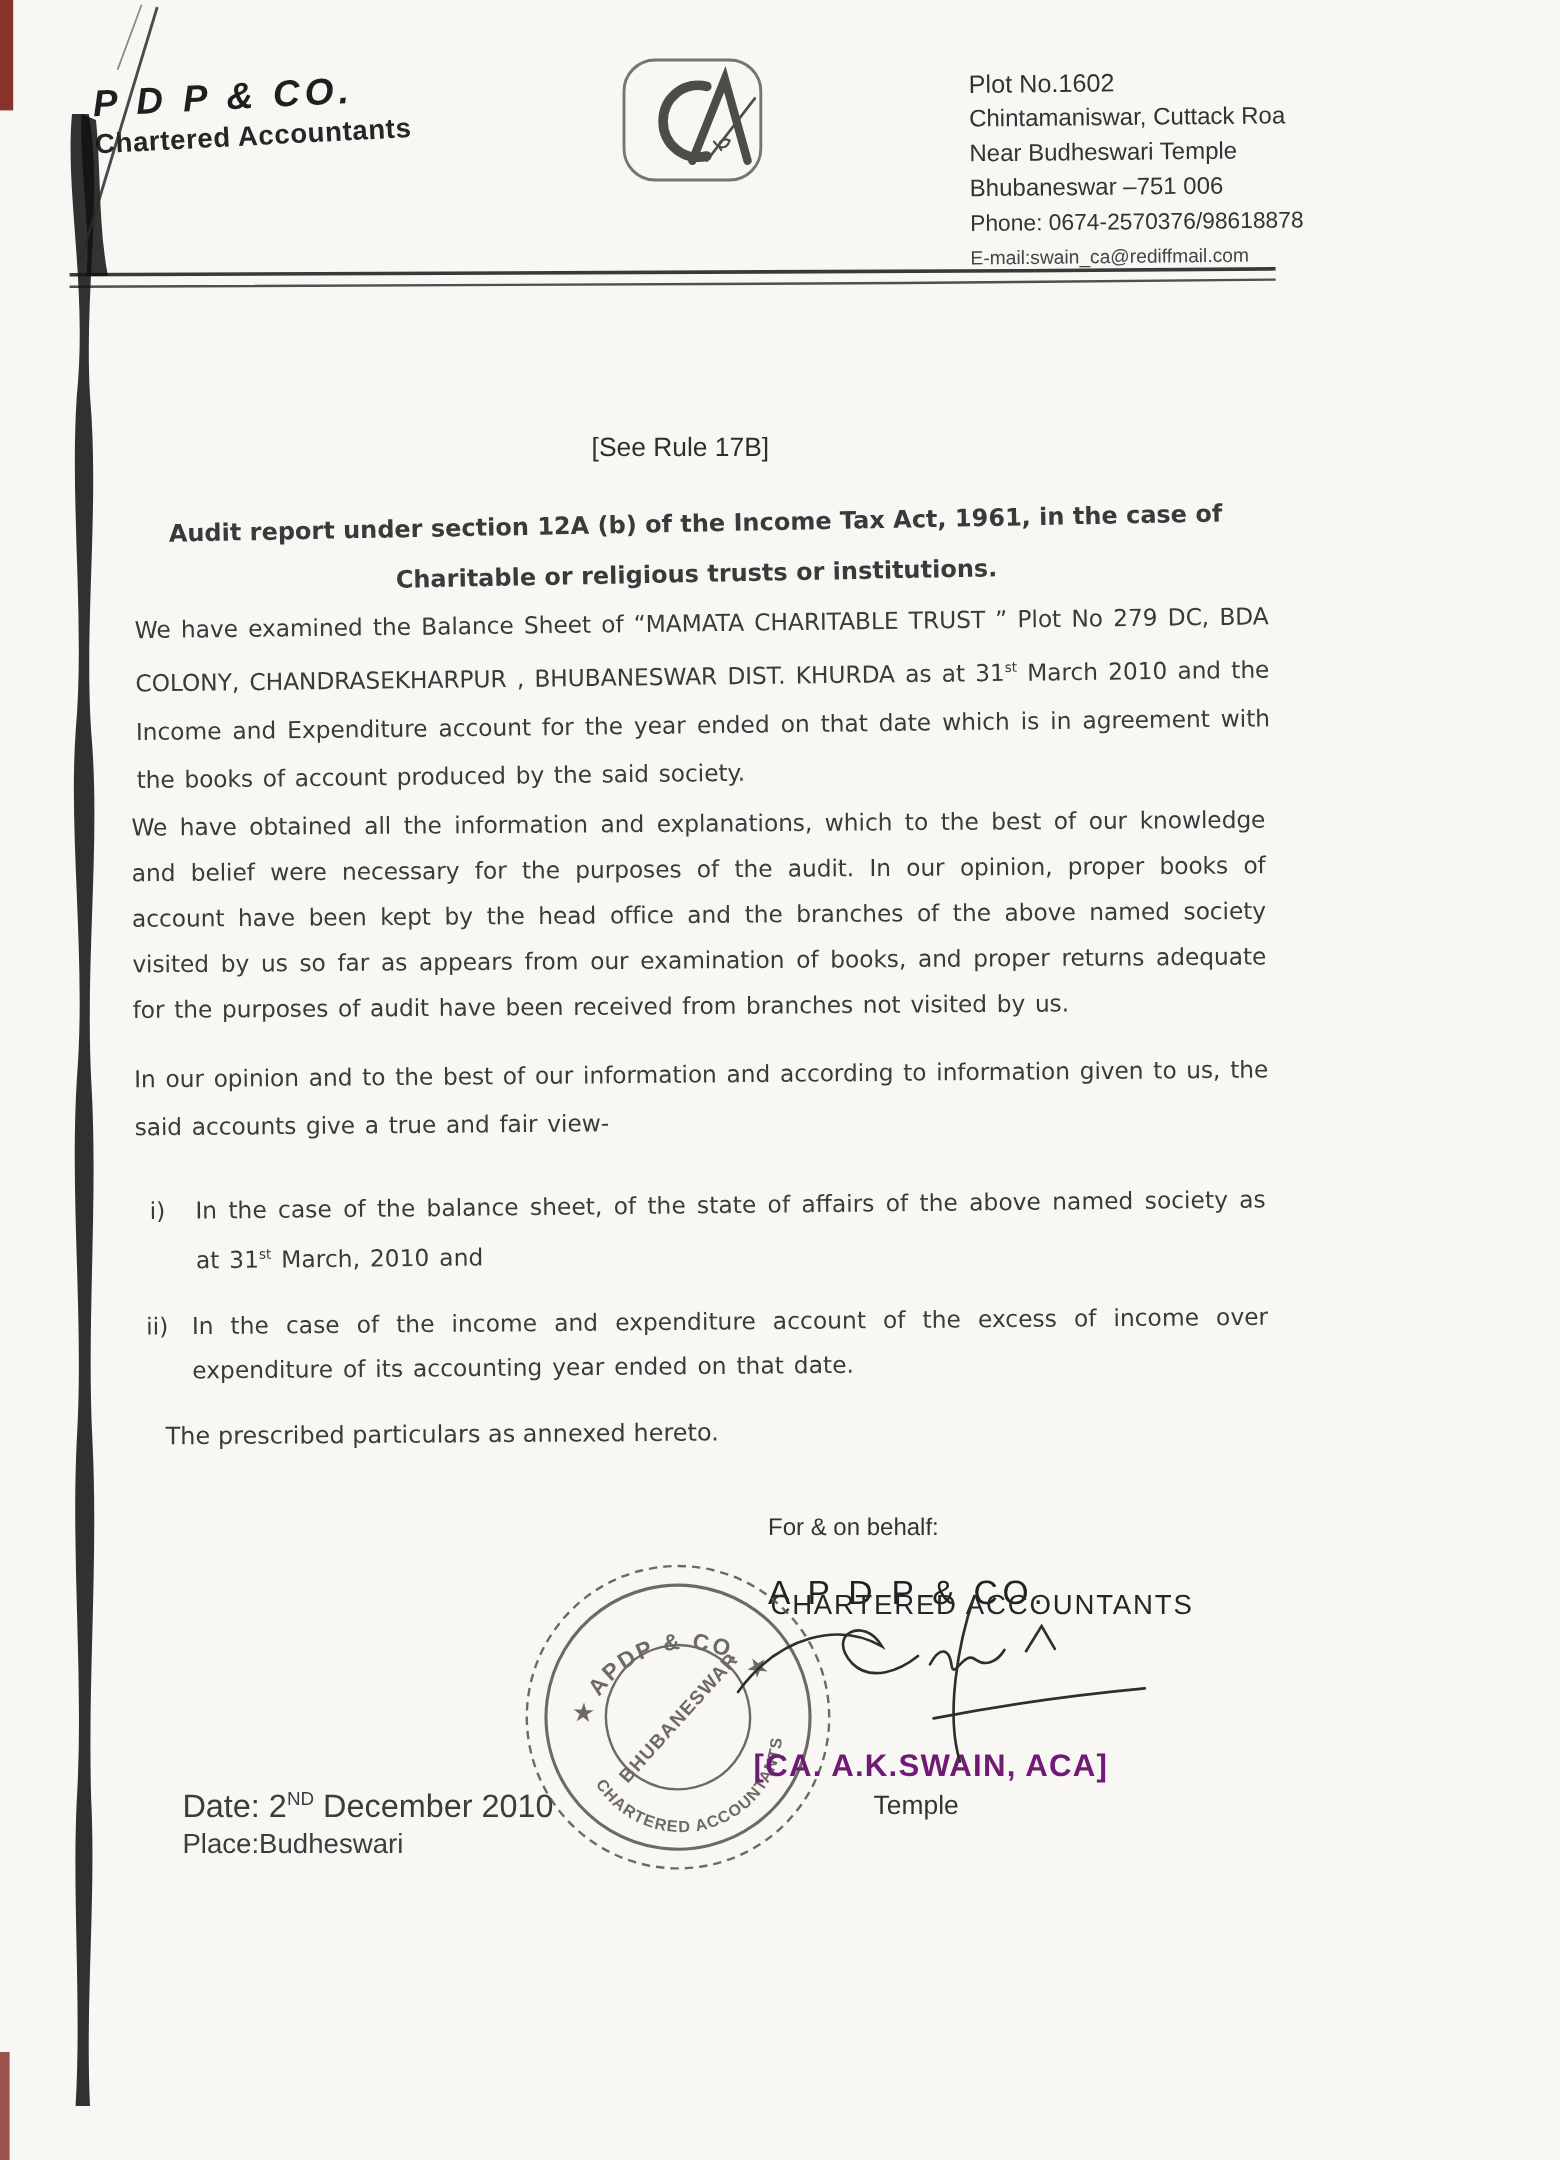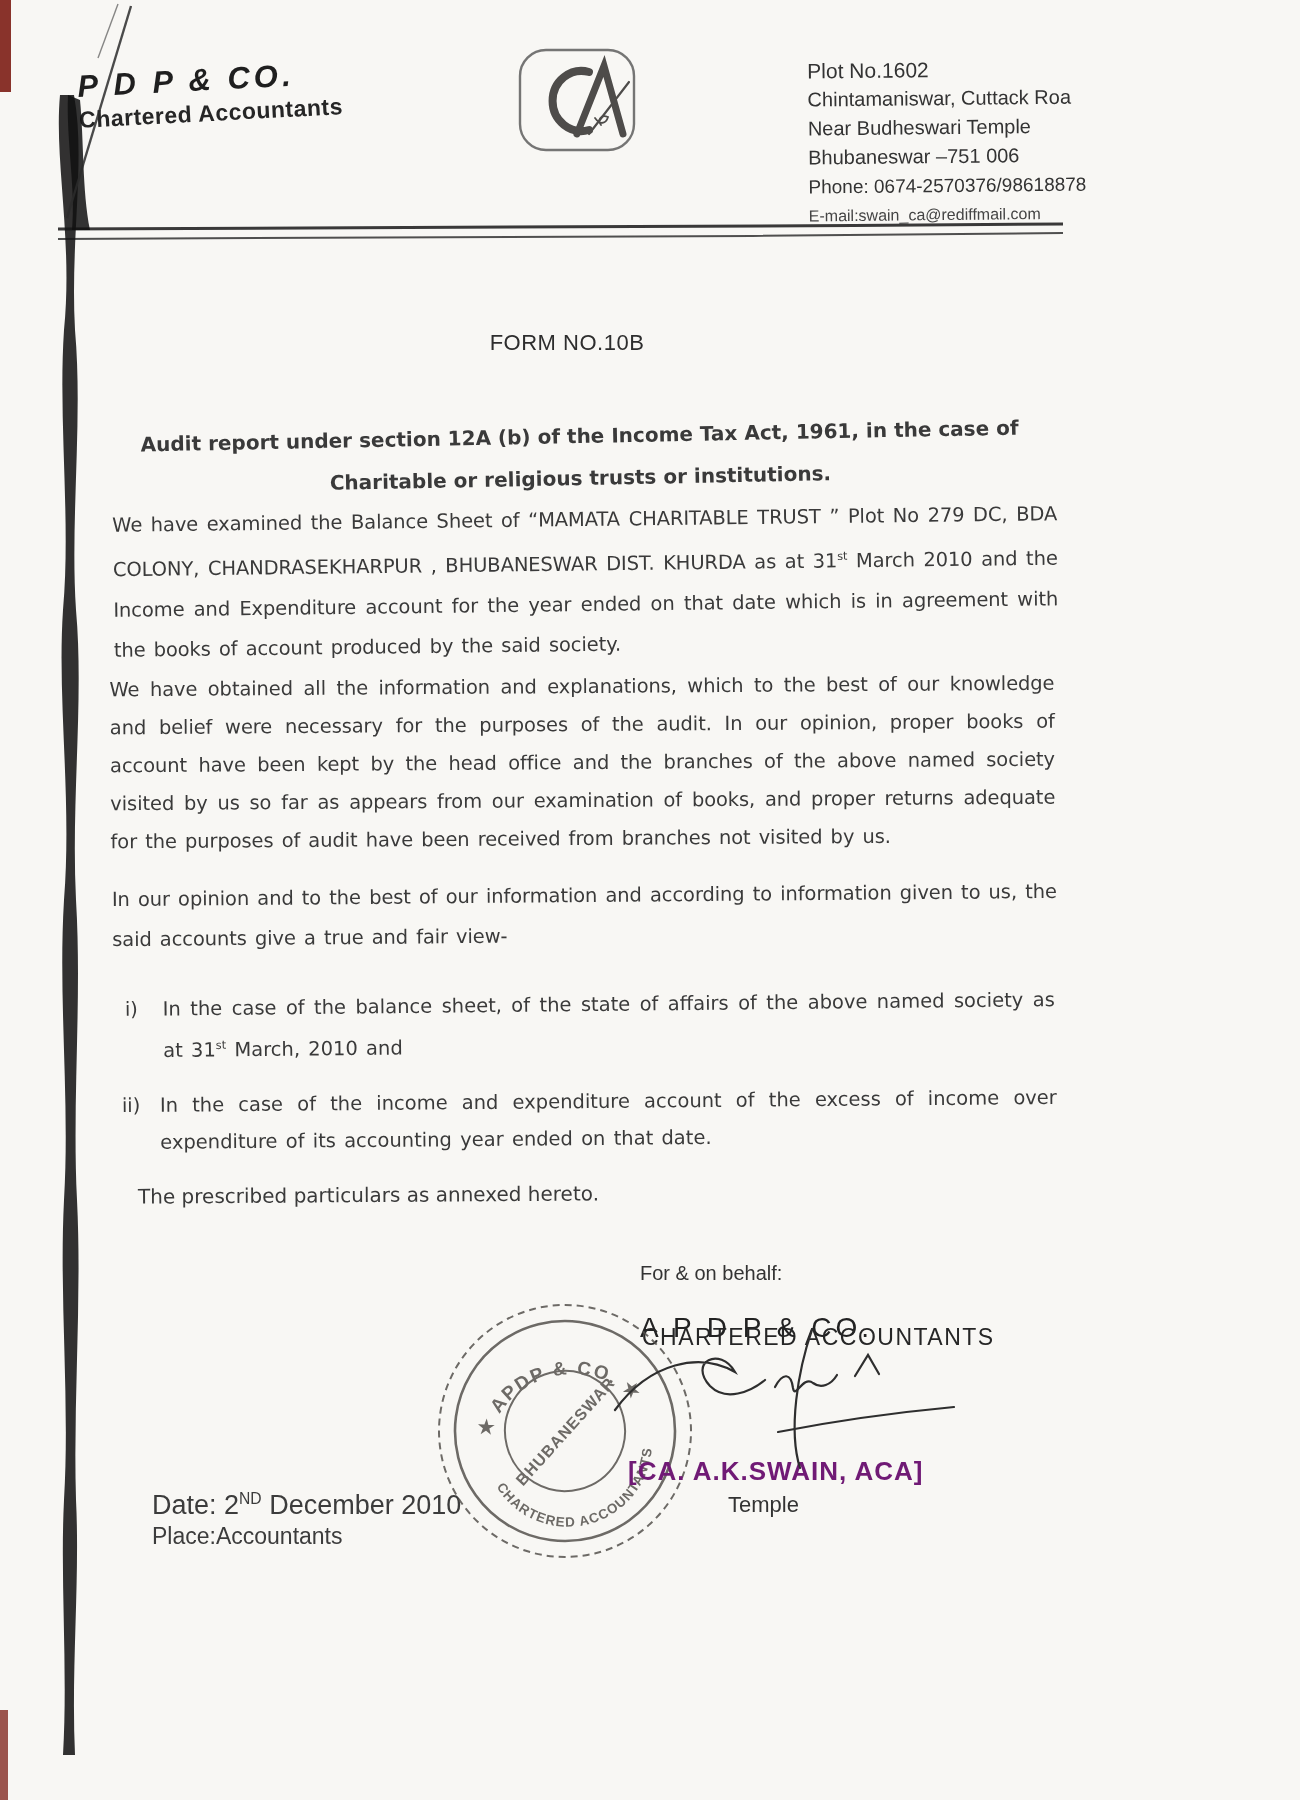--- a/index.html
+++ b/index.html
@@ -87,21 +87,21 @@
     <div class="addr-4">Bhubaneswar –751 006</div>
     <div class="addr-5">Phone: 0674-2570376/98618878</div>
     <div class="addr-6">E-mail:swain_ca@rediffmail.com</div>
   </div>
 
   <svg class="rules" width="1300" height="260">
     <path d="M 58 229 C 300 225 700 228 1063 224" stroke="#1f1f1f" stroke-width="3" fill="none" opacity="0.88"></path>
     <path d="M 58 239 C 320 236 720 238 1063 233" stroke="#242424" stroke-width="2" fill="none" opacity="0.8"></path>
   </svg>
 
-  <div class="form-title">FORM NO.10B</div>
+  <div class="form-rule">[See Rule 17B]</div>
 
   <div class="heading hand">
     <div>Audit report under section 12A (b) of the Income Tax Act, 1961, in the case of</div>
     <div>Charitable or religious trusts or institutions.</div>
   </div>
 
   <div class="para p1 hand"><span>We have examined the Balance Sheet of “MAMATA CHARITABLE TRUST ” Plot No 279 DC, BDA COLONY, CHANDRASEKHARPUR , BHUBANESWAR DIST. KHURDA  as at 31</span><sup>st</sup><span> March 2010 and the Income and Expenditure account for the year ended on that date which is in agreement with the books of account produced by the said society.</span></div>
 
   <div class="para p2 hand">We have obtained all the information and explanations, which to the best of our knowledge and belief were necessary for the purposes of the audit. In our opinion, proper books of account have been kept by the head office and the branches of the above named society visited by us so far as appears from our examination of books, and proper returns adequate for the purposes of audit have been received from branches not visited by us.</div>
 
@@ -150,21 +150,21 @@
         <path d="M 55 120 C 90 72 140 62 175 82 C 160 56 128 72 150 96 C 166 112 190 102 205 90"></path>
         <path d="M 252 40 C 238 80 228 140 240 178"></path>
         <path d="M 215 97 c 8 -15 16 -14 18 1 c 2 12 10 -13 20 -5 c 8 6 18 2 24 -8"></path>
         <path d="M 295 86 l 13 -21 l 11 19"></path>
         <path d="M 218 142 C 290 128 362 120 394 117"></path>
       </g>
     </svg>
   </div>
 
   <div class="date-line"><span>Date: 2</span><sup>ND</sup><span> December 2010</span></div>
-  <div class="place-line">Place:Accountants</div>
+  <div class="place-line">Place:Budheswari</div>
 
   <svg class="artifacts" width="1300" height="1800">
     <rect x="0" y="0" width="11" height="92" fill="#7c1d15" opacity="0.9"></rect>
     <rect x="0" y="1710" width="8" height="90" fill="#7c1d15" opacity="0.75"></rect>
     <path d="M60,95 C54,160 73,240 64,330 C58,420 71,520 63,610 C57,700 72,800 64,900
          C58,1000 70,1100 64,1200 C59,1300 70,1400 64,1500 C60,1580 68,1670 63,1755
          L75,1755 C71,1670 80,1580 76,1500 C73,1400 82,1300 77,1200 C72,1100 82,1000 76,900
          C71,800 84,700 76,610 C70,520 83,420 75,330 C70,240 86,160 74,95 Z" fill="#161616" opacity="0.88"></path>
     <path d="M 68 95 C 66 140 76 190 72 230 L 90 230 C 82 190 84 140 80 100 Z" fill="#111" opacity="0.85"></path>
     <path d="M 131 6 L 67 218" stroke="#2b2b2b" stroke-width="2.4" opacity="0.85" fill="none"></path>

